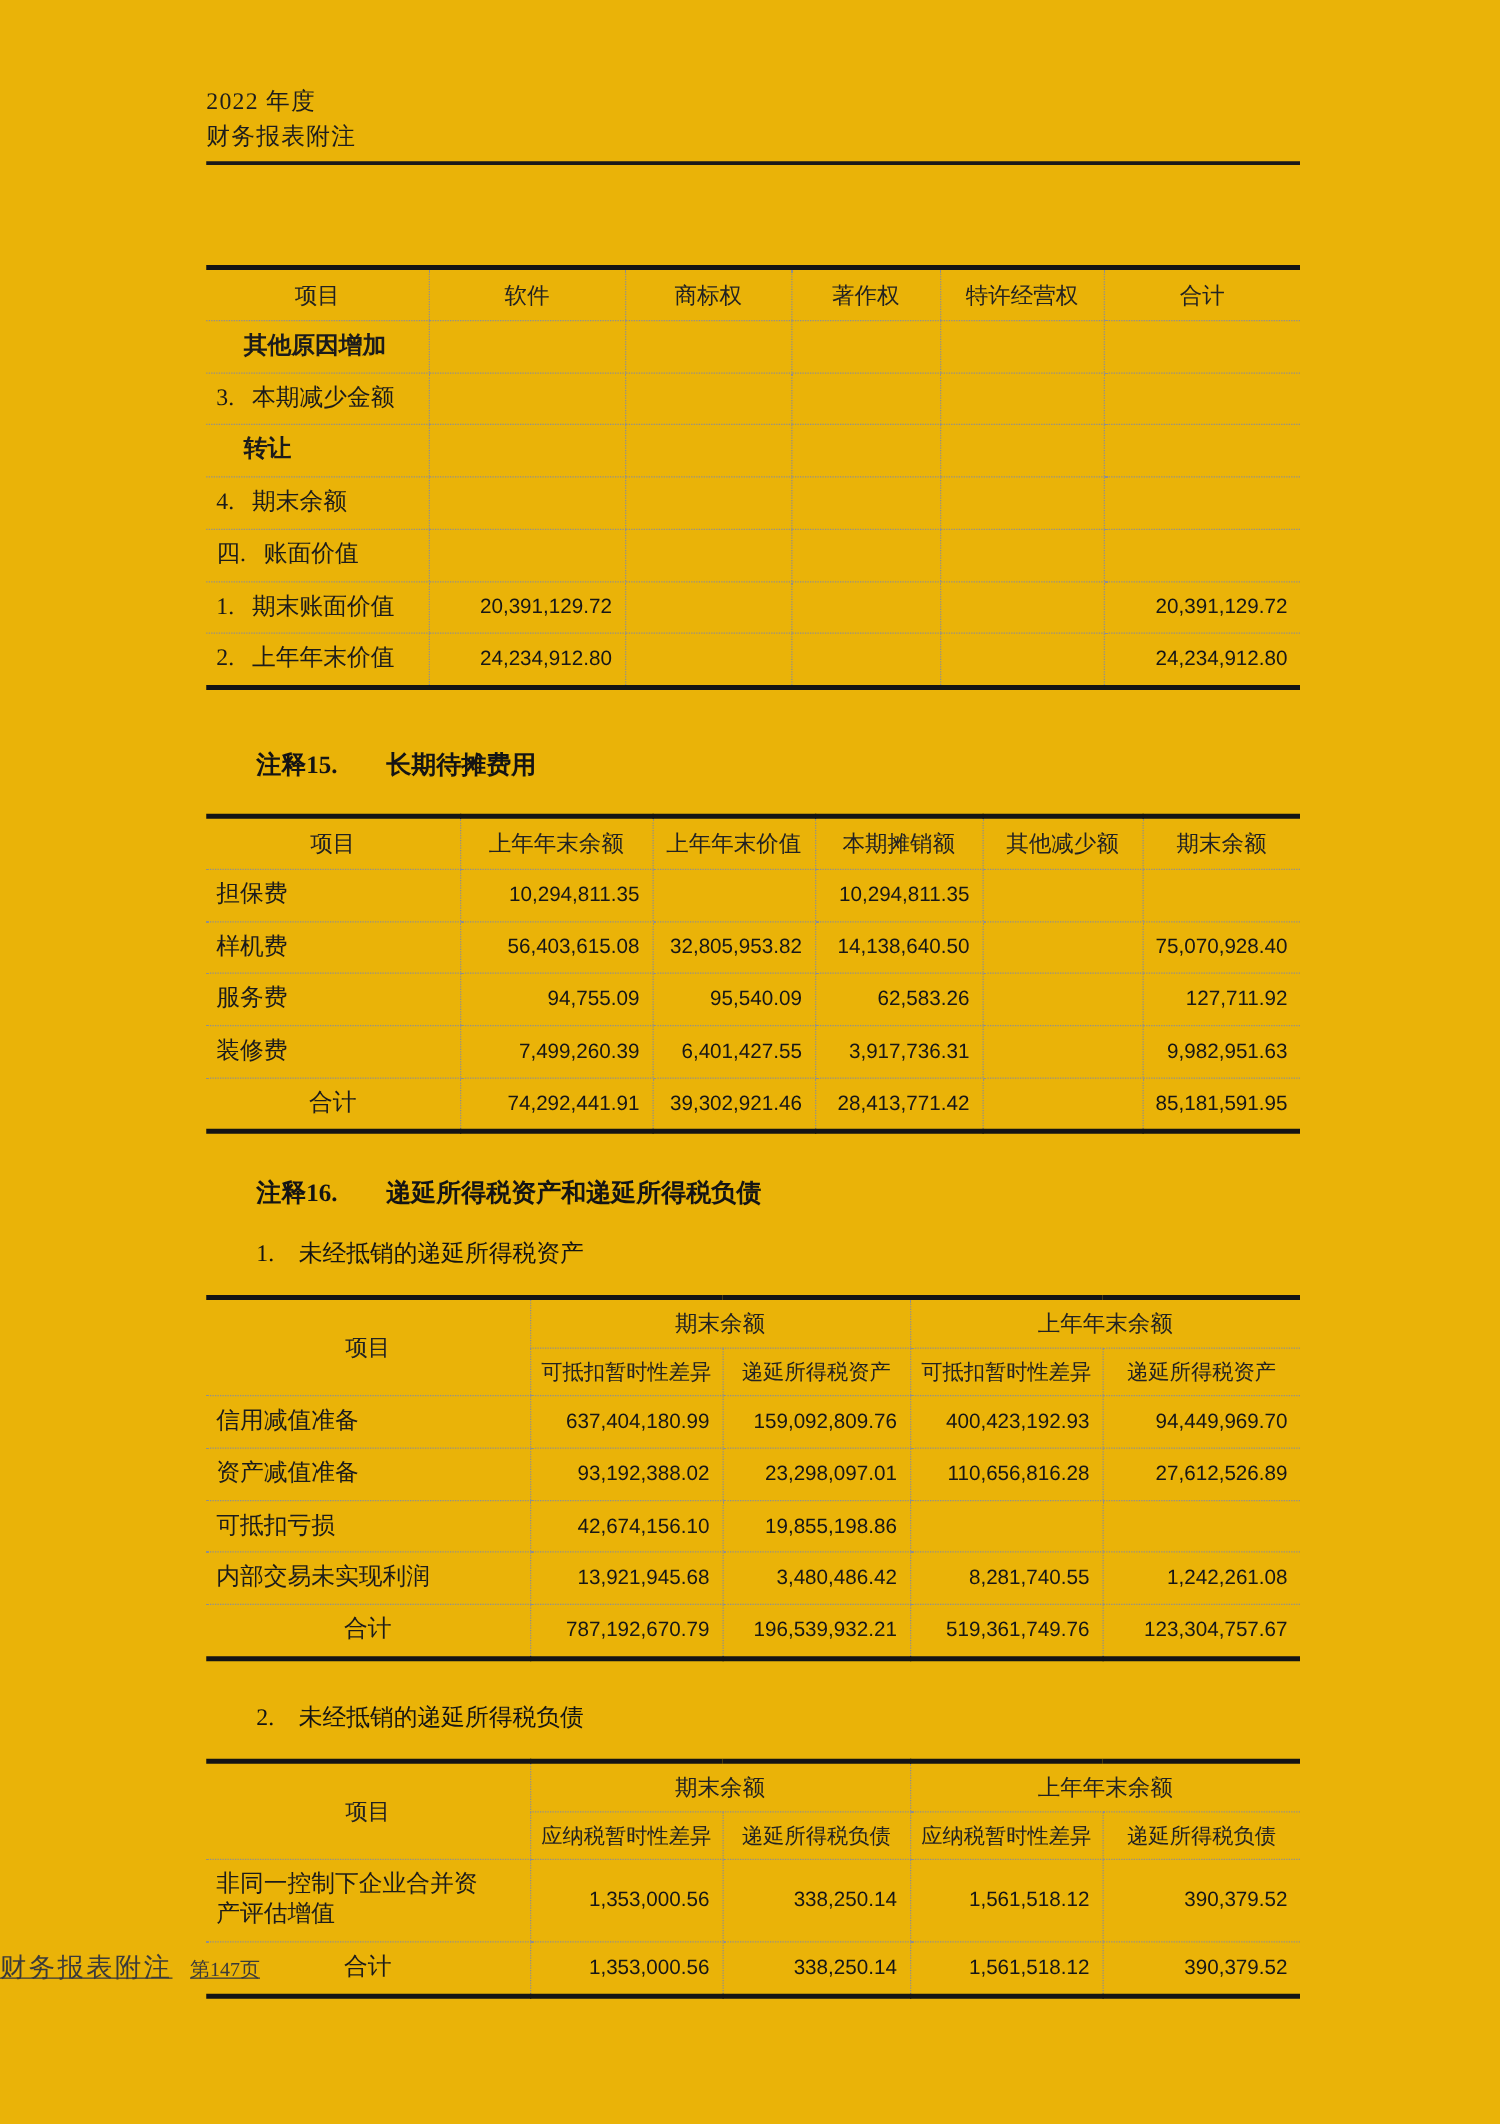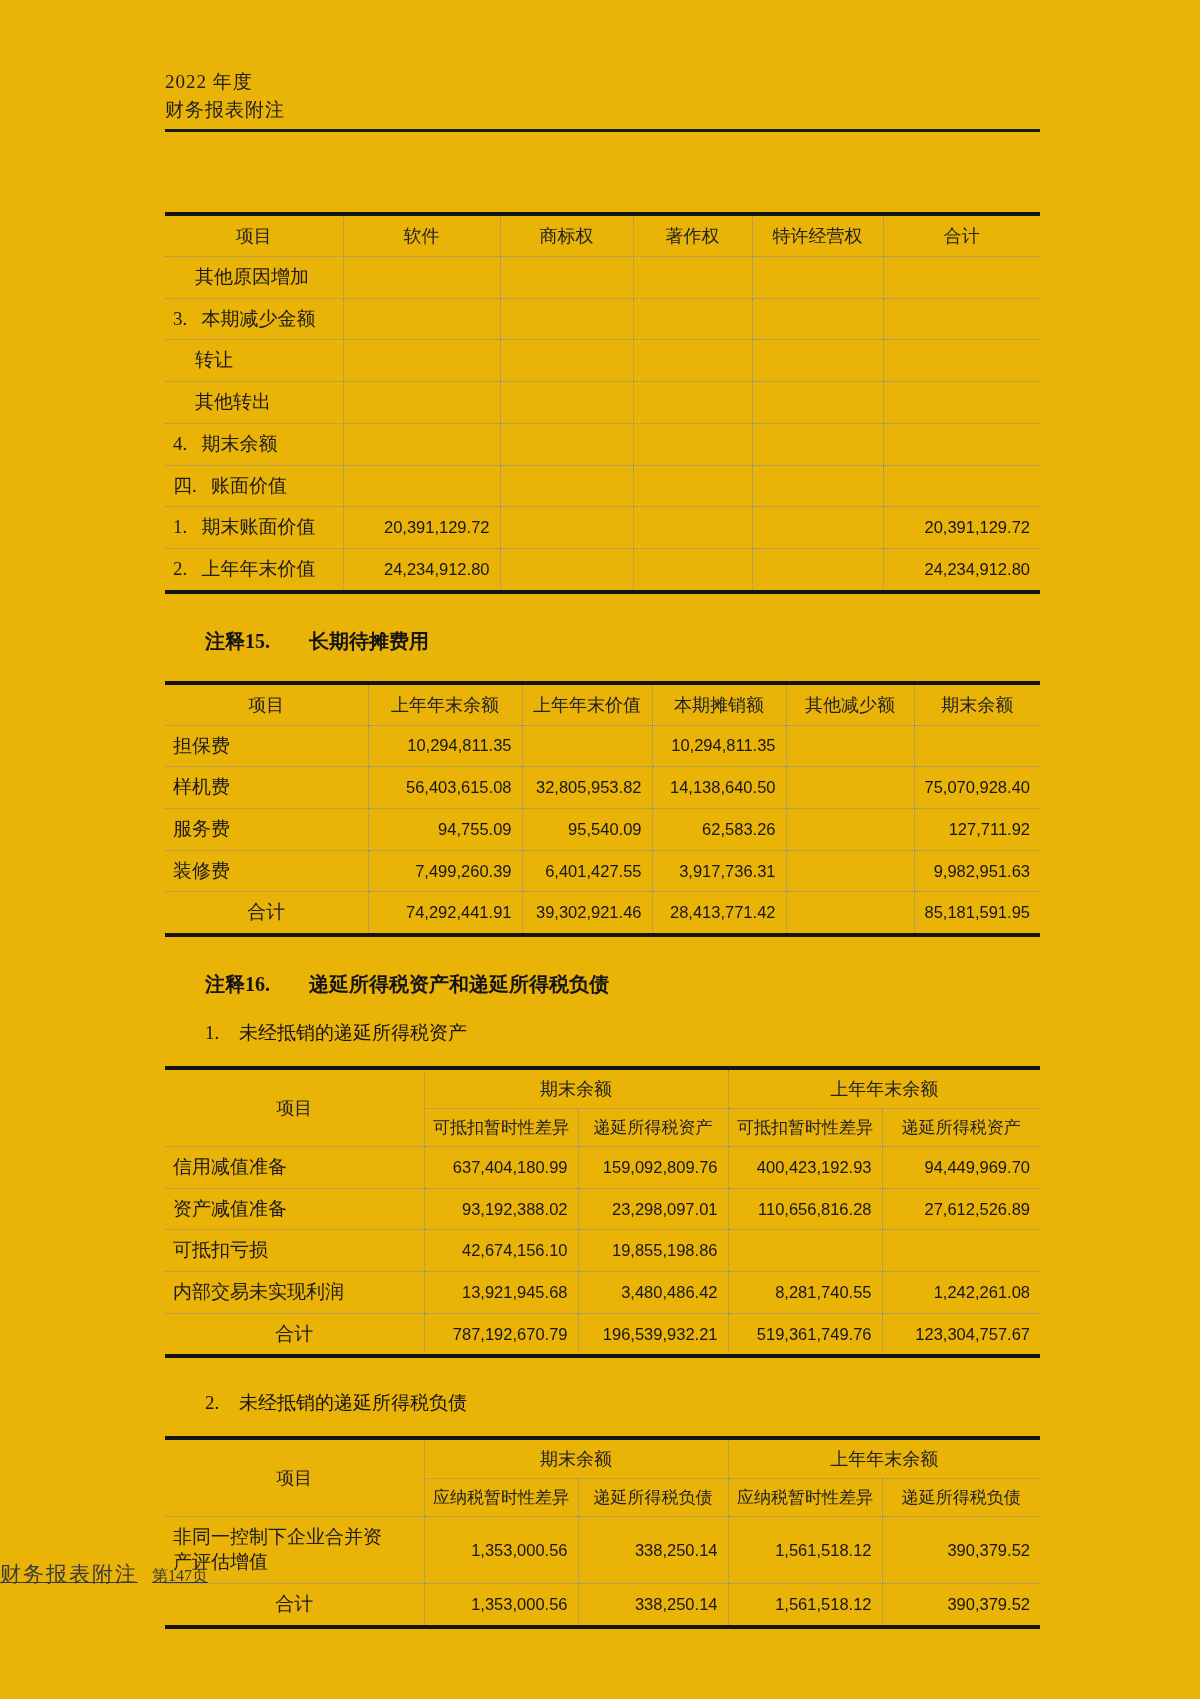--- a/index.html
+++ b/index.html
@@ -28,29 +28,29 @@
   
   table.fin{width:875px;border-collapse:collapse;table-layout:fixed;
     border-top:4px solid #141414;border-bottom:4px solid #141414;}
   table.fin th{font-weight:normal;font-size:18px;padding:8px 3px;text-align:center;
     border-bottom:1px dotted #8f8f8f;color:#222;}
   table.fin td{border-bottom:1px dotted #8f8f8f;vertical-align:middle;}
   table.fin tr:last-child td{border-bottom:none;}
   table.fin th,table.fin td{border-left:1px dotted #8f8f8f;}
   table.fin th.no-l,table.fin td.c-label{border-left:none;}
   td.c-label{font-size:19px;padding:8px 26px 8px 8px;line-height:1.3;color:#1b1b1b;}
-  td.c-label.indent{padding-left:30px;}
+  td.c-label.indent{padding-left:30px;font-weight:bold;}
   td.c-label.total{text-align:center;padding-right:8px;}
   td.c-num{font-family:"Liberation Sans","DejaVu Sans",sans-serif;
     font-size:16.5px;text-align:right;padding:9px 10px 9px 3px;color:#161616;}
   table.fin th.sub-h{font-size:17px;padding:7px 2px;}
   table.fin th.grp-h{padding:7px 3px;}
 
   .spacer-top-table{margin-top:80px;}
-  .gap-note15{margin-top:34px;}
+  .gap-note15{margin-top:46px;}
   .gap-table15{margin-top:26px;}
   .gap-note16{margin-top:34px;}
   .gap-sub1{margin-top:22px;}
   .gap-table16a{margin-top:20px;}
   .gap-sub2{margin-top:32px;}
   .gap-table16b{margin-top:20px;}
 
   
   .page-footer{position:absolute;left:0;top:1560px;width:100%;text-align:left;color:#3a3a3a;text-decoration:underline;}
   .page-footer .f-title{font-size:21px;letter-spacing:2px;}
@@ -105,28 +105,20 @@
           </tr>
           <tr>
             <td class="c-label indent">转让</td>
             <td class="c-num"></td>
             <td class="c-num"></td>
             <td class="c-num"></td>
             <td class="c-num"></td>
             <td class="c-num"></td>
           </tr>
           <tr>
-            <td class="c-label indent">其他转出</td>
-            <td class="c-num"></td>
-            <td class="c-num"></td>
-            <td class="c-num"></td>
-            <td class="c-num"></td>
-            <td class="c-num"></td>
-          </tr>
-          <tr>
             <td class="c-label">4.&nbsp;&nbsp;&nbsp;期末余额</td>
             <td class="c-num"></td>
             <td class="c-num"></td>
             <td class="c-num"></td>
             <td class="c-num"></td>
             <td class="c-num"></td>
           </tr>
           <tr>
             <td class="c-label">四.&nbsp;&nbsp;&nbsp;账面价值</td>
             <td class="c-num"></td>

